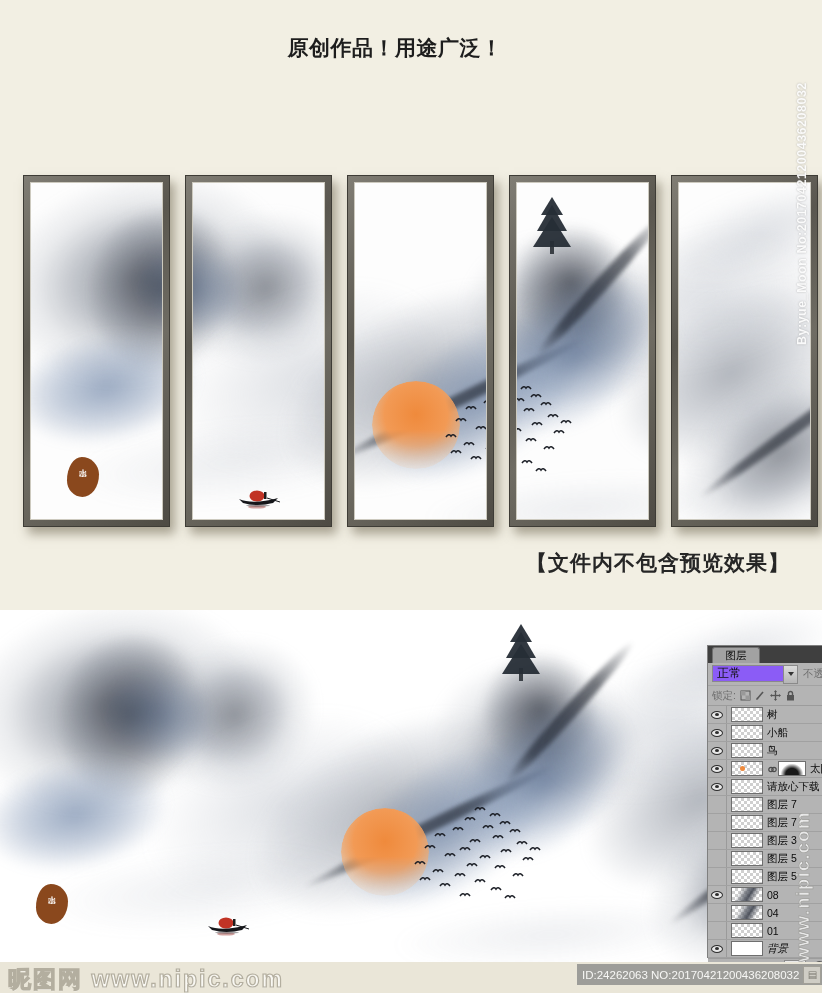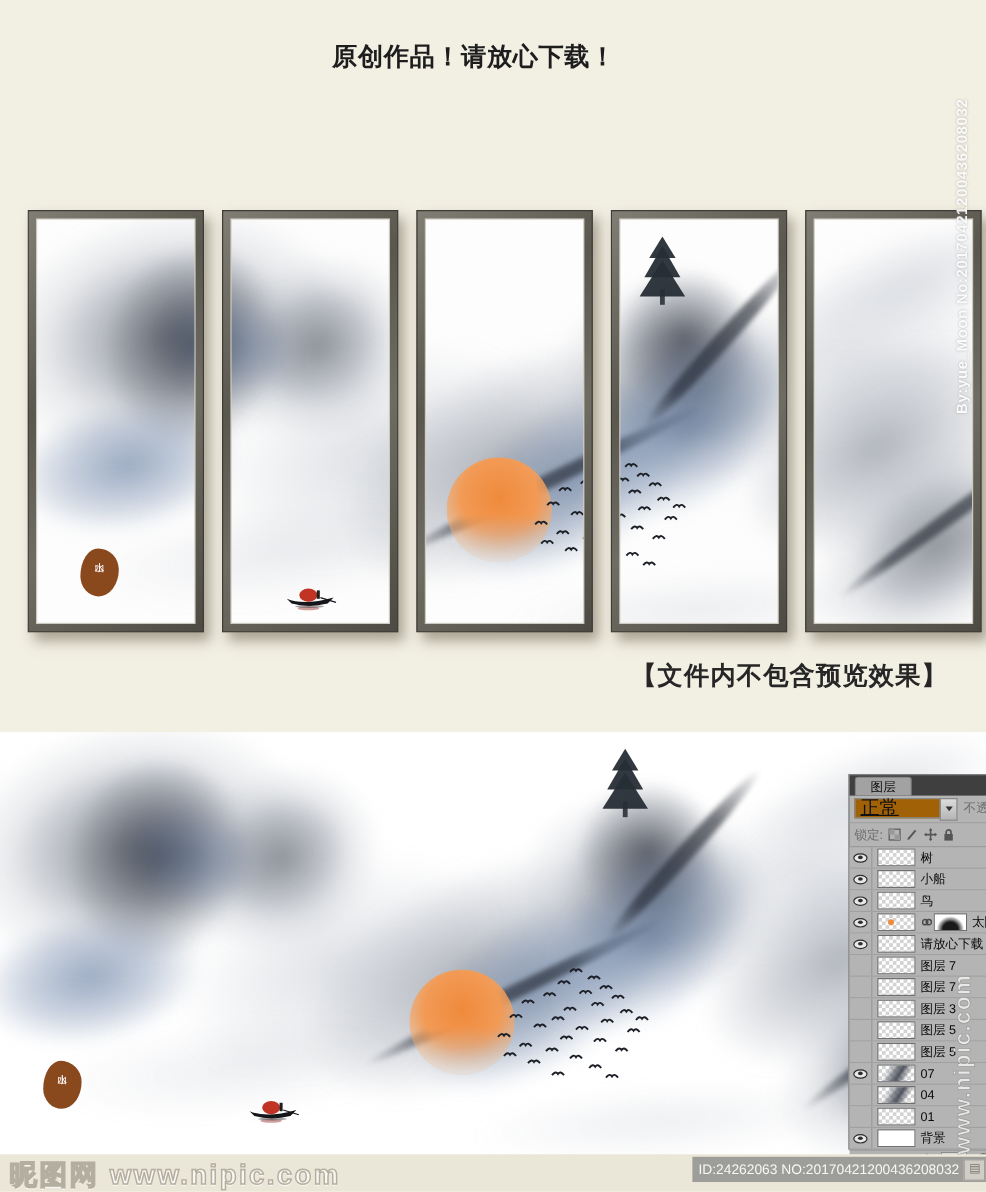--- a/index.html
+++ b/index.html
@@ -48,22 +48,22 @@
     border-radius:46% 54% 52% 48%/58% 44% 56% 42%;}
   .seal span{position:absolute;left:11px;top:5px;writing-mode:vertical-rl;font-size:8px;line-height:1;color:#fff;}
   .feat{position:absolute;}
   
   .ps-panel{position:absolute;left:707px;top:35px;width:160px;height:313px;background:#b4b4b4;
     border:1px solid #7f7f7f;box-sizing:border-box;font-size:10.5px;color:#111;}
   .ps-tabbar{height:17px;background:#3f3f3f;display:flex;align-items:flex-end;}
   .ps-tab{width:46px;height:15px;margin-left:4px;background:#a2a2a2;border:1px solid #6f6f6f;border-bottom:none;
     border-radius:3px 3px 0 0;display:flex;align-items:center;justify-content:center;font-size:10.5px;color:#0c0c0c;}
   .ps-blendrow{height:22px;display:flex;align-items:center;padding:0 4px;gap:5px;border-bottom:1px solid #a2a2a2;}
-  .ps-select{width:66px;height:15px;background:#a16207;border:1px solid #8a8a8a;display:flex;align-items:center;
-    padding-left:4px;font-size:16px;text-decoration:underline;}
+  .ps-select{width:66px;height:15px;background:#8b5cf6;border:1px solid #8a8a8a;display:flex;align-items:center;
+    padding-left:4px;font-size:12px;}
   .dd-btn{width:13px;height:17px;background:linear-gradient(#dcdcdc,#b5b5b5);border:1px solid #8a8a8a;margin-left:-1px;
     display:flex;align-items:center;justify-content:center;}
   .dd-arrow{width:0;height:0;border-left:3.5px solid transparent;border-right:3.5px solid transparent;border-top:4px solid #333;}
   .dim{color:#6e6e6e;}
   .ps-lockrow{height:19px;display:flex;align-items:center;gap:4px;padding:0 4px;border-bottom:1px solid #9c9c9c;position:relative;}
   .lockico{display:inline-flex;}
   .layers-list{}
   .layer-row{height:17px;display:flex;align-items:center;border-bottom:1px solid #a1a1a1;background:#b4b4b4;}
   .eye-cell{width:18px;height:100%;border-right:1px solid #9a9a9a;display:flex;align-items:center;justify-content:center;}
   .eye{width:12px;height:8px;border:1.5px solid #2d2d2d;border-radius:50%;position:relative;box-sizing:border-box;background:#e8e8e8;}
@@ -94,21 +94,21 @@
     text-shadow:0 1px 0 rgba(255,255,255,.6);white-space:nowrap;}
   .id-badge{position:absolute;left:577px;top:2px;height:21px;background:rgba(151,151,147,.93);
     display:flex;align-items:center;padding:0 5px;gap:4px;color:#f7f7f5;font-size:11.5px;white-space:nowrap;}
   .id-icon{width:16px;height:16px;background:#cfcdc5;border:1px solid #a19f97;color:#7a786f;
     font-size:10px;display:flex;align-items:center;justify-content:center;}
 </style>
 </head>
 <body>
 
 <div class="intro">
-  <div>原创作品！请放心下载！</div>
+  <div>原创作品！用途广泛！</div>
 </div>
 
 <div class="vtext wm-author">By:yue_Moon No:20170421200436208032</div>
 
 <div class="frames-row">
   <div class="gallery-frame">
       <div class="frame-canvas">
         <div class="artwork" style="left: 0px;">
     <div class="ib g1" style="left:-40px;top:-10px;width:300px;height:210px;transform:rotate(-12deg);"></div>
     <div class="ib darkp" style="left:55px;top:20px;width:150px;height:170px;transform:rotate(18deg);"></div>
@@ -512,21 +512,21 @@
     <span class="thumb t-checker"></span>
 
     <span class="layer-name">图层 5</span>
   </div>
         <div class="layer-row">
     <span class="eye-cell">
             <span class="eye"></span>
           </span>
     <span class="thumb t-ink"></span>
 
-    <span class="layer-name">07</span>
+    <span class="layer-name">08</span>
   </div>
         <div class="layer-row">
     <span class="eye-cell">
             <span class="eye" style="visibility: hidden;"></span>
           </span>
     <span class="thumb t-ink"></span>
 
     <span class="layer-name">04</span>
   </div>
         <div class="layer-row">
@@ -536,21 +536,21 @@
     <span class="thumb t-checker"></span>
 
     <span class="layer-name">01</span>
   </div>
         <div class="layer-row">
     <span class="eye-cell">
             <span class="eye"></span>
           </span>
     <span class="thumb t-white"></span>
 
-    <span class="layer-name" style="">背景</span>
+    <span class="layer-name" style="font-style: italic;">背景</span>
   </div>
       </div>
     <div class="ps-footer">
 
       <span class="f-ico fx" style="left:61px;top:1px;">fx</span>
       <span class="f-ico mask-btn" style="left:76px;">
         
       </span>
       <span class="f-ico half-circle" style="left:106px;top:2px;"></span>
     </div>

